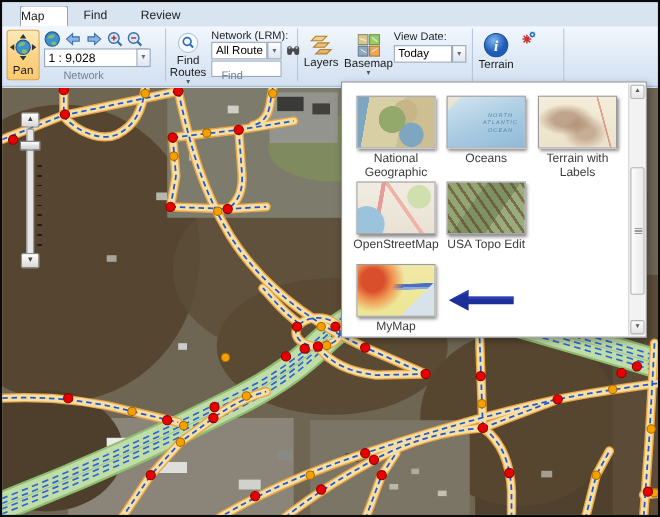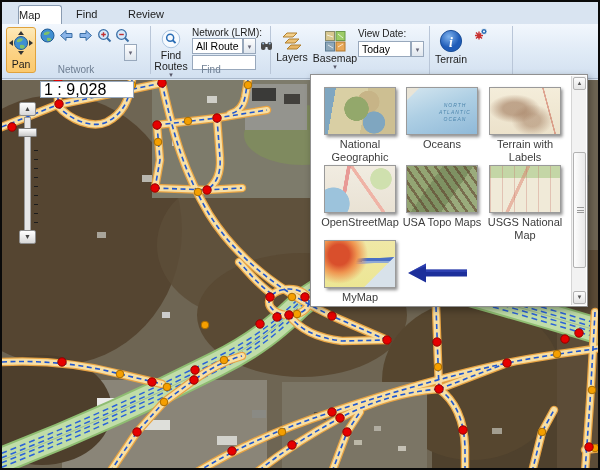--- a/index.html
+++ b/index.html
@@ -22,21 +22,21 @@
   .rdiv { position:absolute; top:2px; width:1px; height:48px; background:#b9c6d8; }
   .grouplabel { position:absolute; top:40px; font-size:10px; color:#6e7e92; text-align:center; }
   .rbtn { position:absolute; display:flex; flex-direction:column; align-items:center;
           font-size:10.5px; color:#1c1c1c; }
   #pan-btn { left:4px; top:3px; width:30px; height:46px; justify-content:space-between; padding:3px 0 2px;
     background:linear-gradient(180deg,#fdeab9 0%,#fcd488 50%,#fbc96d 100%);
     border:1px solid #e0a23c; border-radius:3px;text-align:center; }
   .navicon { position:absolute; top:4px; width:15px; height:15px; }
   #scale-combo { position:absolute; left:38px; top:20px; width:97px; height:17px; }
   #scale-input { position:absolute; left:0; top:0; width:94px; height:17px; border:1px solid #98a8bc;
-    font-size:16px; padding:0 3px; font-family:inherit; background:#fff;margin-top:37px; }
+    font-size:11px; padding:0 3px; font-family:inherit; background:#fff; }
   .ddbtn { position:absolute; right:0; top:0; width:13px; height:17px;
     background:linear-gradient(180deg,#fdfdfd,#dfe6ee); border:1px solid #98a8bc;
     font-size:7px; color:#667; text-align:center; line-height:15px; }
   .btn-icon { width:24px; height:24px; }
   #findroute-btn { left:151px; top:3px; width:36px; height:50px; padding-top:2px; }
   #findroute-btn .lines { line-height:11px; text-align:center; margin-top:1px; }
   .caret { font-size:7px; color:#556; line-height:5px; }
   .flabel { position:absolute; font-size:10px; color:#1c1c1c; }
   .combo { position:absolute; height:16px; }
   .combo input { position:absolute; left:0; top:0; height:16px; border:1px solid #98a8bc;
@@ -471,25 +471,21 @@
     <div class="bm-item bm-c3 bm-r1">
       <div class="bm-thumb th-terrain"></div>
       <div>Terrain with Labels</div>
     </div>
     <div class="bm-item bm-c1 bm-r2">
       <div class="bm-thumb th-osm"></div>
       <div>OpenStreetMap</div>
     </div>
     <div class="bm-item bm-c2 bm-r2">
       <div class="bm-thumb th-usatopo"></div>
-      <div>USA Topo Maps</div>
-    </div>
-    <div class="bm-item bm-c3 bm-r2">
-      <div class="bm-thumb th-usgs"></div>
-      <div>USGS National Map</div>
+      <div>USA Topo Edit</div>
     </div>
     <div class="bm-item bm-c1 bm-r3">
       <div class="bm-thumb th-mymap"></div>
       <div>MyMap</div>
     </div>
 
     <svg id="mymap-arrow" viewBox="0 0 62 22">
       <polygon points="1,12 19,2.5 19,8.5 60,8.5 60,15.5 19,15.5 19,21.5" fill="#1d2f9b"></polygon>
       <polygon points="1,12 19,2.5 19,8.5 60,8.5 60,11 19,11 19,5" fill="#3a4cc0" opacity=".6"></polygon>
     </svg>

